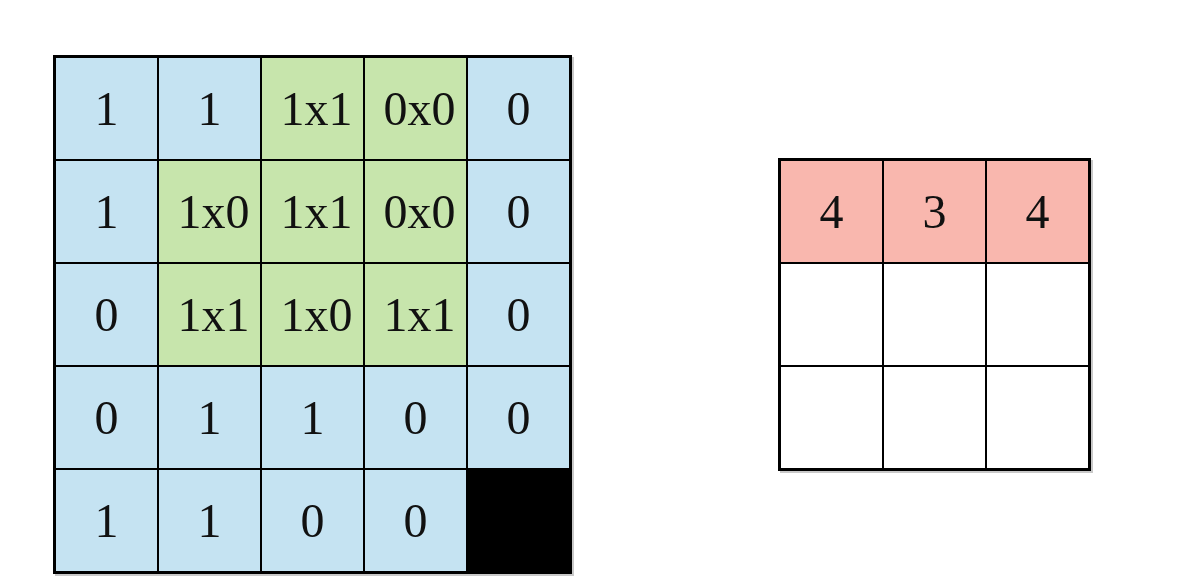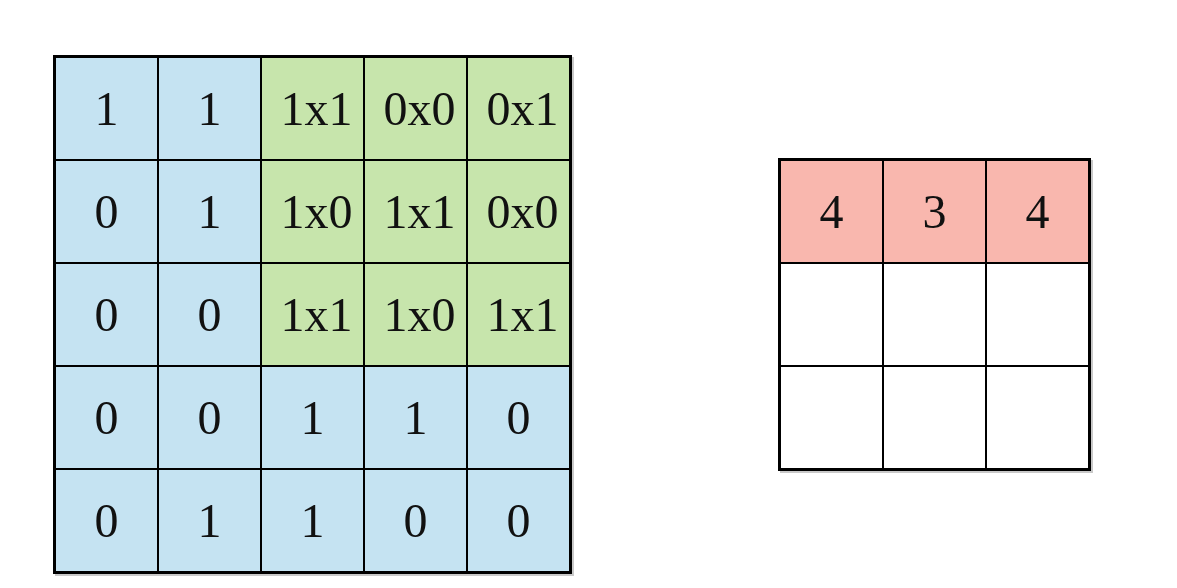--- a/index.html
+++ b/index.html
@@ -51,21 +51,20 @@
 </style>
 </head>
 <body>
 
 <div class="canvas">
   <div class="grid grid-input">
       <div class="cell cell--input">1</div>
       <div class="cell cell--input">1</div>
       <div class="cell cell--kernel">1x1</div>
       <div class="cell cell--kernel">0x0</div>
-      <div class="cell cell--kernel">0x1</div>
       <div class="cell cell--input">0</div>
       <div class="cell cell--input">1</div>
       <div class="cell cell--kernel">1x0</div>
       <div class="cell cell--kernel">1x1</div>
       <div class="cell cell--kernel">0x0</div>
       <div class="cell cell--input">0</div>
       <div class="cell cell--input">0</div>
       <div class="cell cell--kernel">1x1</div>
       <div class="cell cell--kernel">1x0</div>
       <div class="cell cell--kernel">1x1</div>

